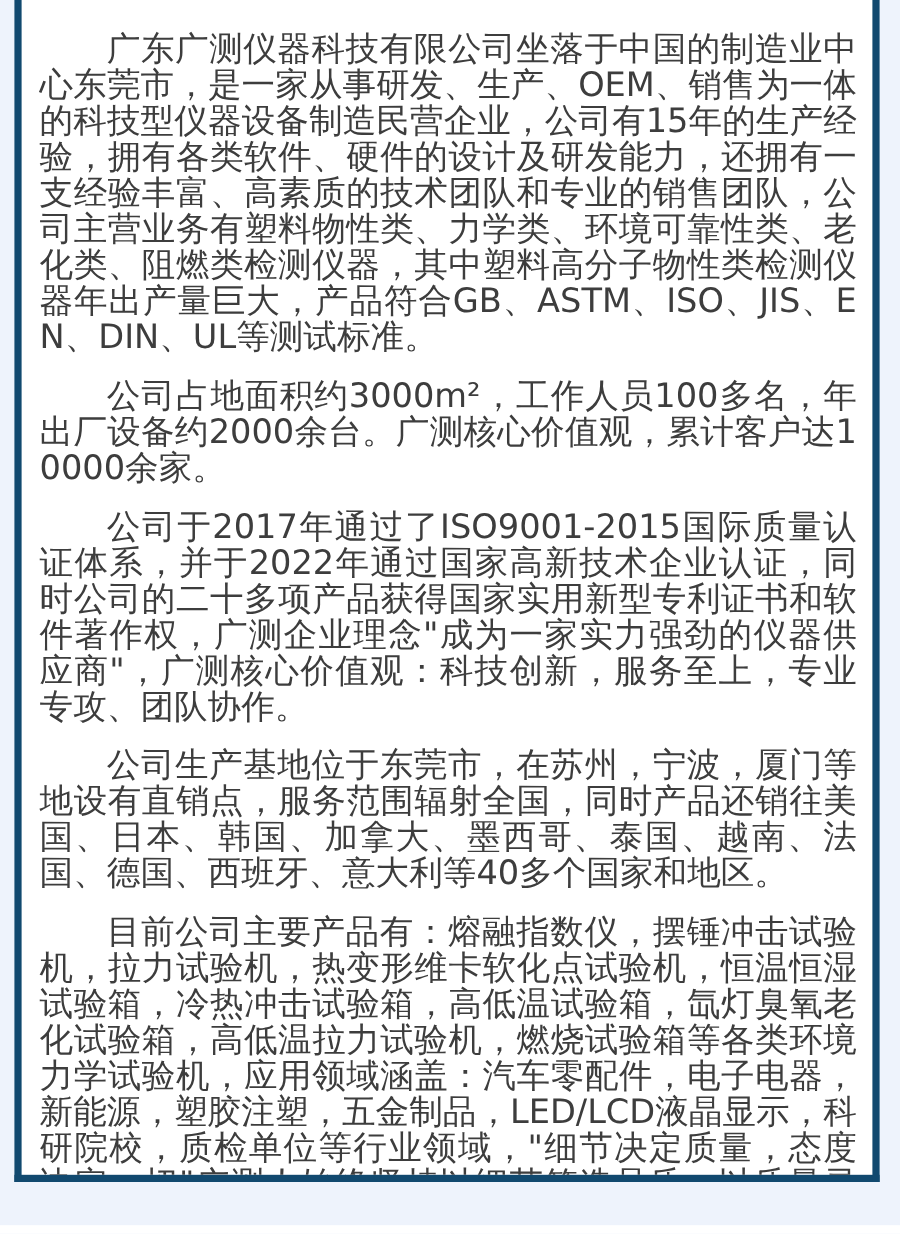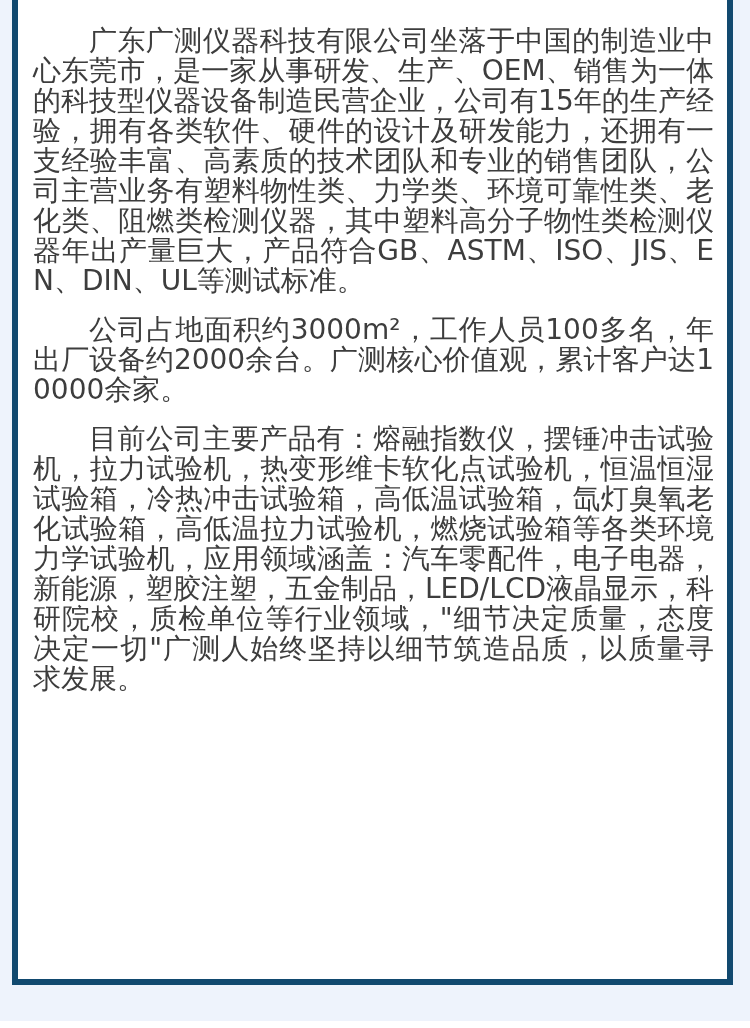--- a/index.html
+++ b/index.html
@@ -50,18 +50,20 @@
     }
   </style>
 </head>
 <body>
 
 <div class="page">
 
   <div class="profile-card">
     <p class="para">广东广测仪器科技有限公司坐落于中国的制造业中心东莞市，是一家从事研发、生产、OEM、销售为一体的科技型仪器设备制造民营企业，公司有15年的生产经验，拥有各类软件、硬件的设计及研发能力，还拥有一支经验丰富、高素质的技术团队和专业的销售团队，公司主营业务有塑料物性类、力学类、环境可靠性类、老化类、阻燃类检测仪器，其中塑料高分子物性类检测仪器年出产量巨大，产品符合GB、ASTM、ISO、JIS、EN、DIN、UL等测试标准。</p>
     <p class="para">公司占地面积约3000m²，工作人员100多名，年出厂设备约2000余台。广测核心价值观，累计客户达10000余家。</p>
+    <p class="para">公司于2017年通过了ISO9001-2015国际质量认证体系，并于2022年通过国家高新技术企业认证，同时公司的二十多项产品获得国家实用新型专利证书和软件著作权，广测企业理念"成为一家实力强劲的仪器供应商"，广测核心价值观：科技创新，服务至上，专业专攻、团队协作。</p>
+    <p class="para">公司生产基地位于东莞市，在苏州，宁波，厦门等地设有直销点，服务范围辐射全国，同时产品还销往美国、日本、韩国、加拿大、墨西哥、泰国、越南、法国、德国、西班牙、意大利等40多个国家和地区。</p>
     <p class="para">目前公司主要产品有：熔融指数仪，摆锤冲击试验机，拉力试验机，热变形维卡软化点试验机，恒温恒湿试验箱，冷热冲击试验箱，高低温试验箱，氙灯臭氧老化试验箱，高低温拉力试验机，燃烧试验箱等各类环境力学试验机，应用领域涵盖：汽车零配件，电子电器，新能源，塑胶注塑，五金制品，LED/LCD液晶显示，科研院校，质检单位等行业领域，"细节决定质量，态度决定一切"广测人始终坚持以细节筑造品质，以质量寻求发展。</p>
   </div>
 
   <div class="bottom-band"></div>
 
 </div>
 
 </body></html>

